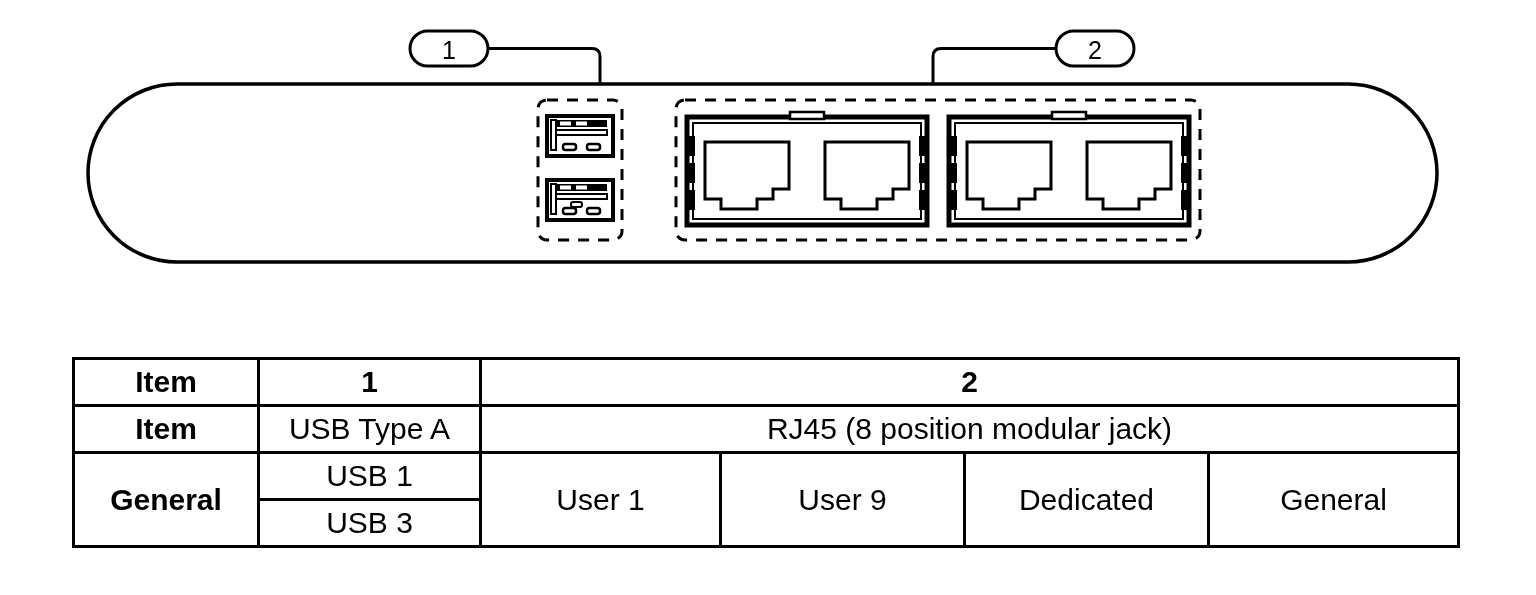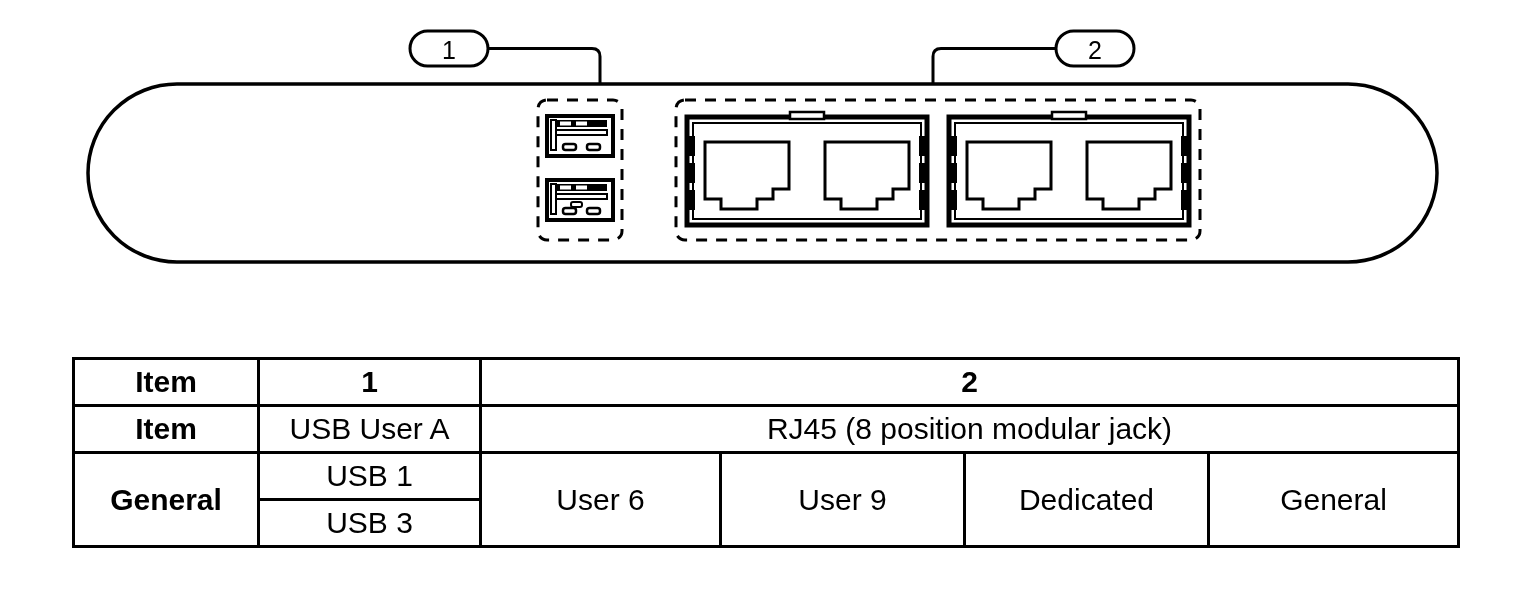--- a/index.html
+++ b/index.html
@@ -185,28 +185,28 @@
       <tbody>
 
         <tr>
           <td class="rowlabel">Item</td>
           <td class="bold-cell">1</td>
           <td class="bold-cell" colspan="4">2</td>
         </tr>
 
         <tr>
           <td class="rowlabel">Item</td>
-          <td>USB User A</td>
+          <td>USB Type A</td>
           <td colspan="4">RJ45 (8 position modular jack)</td>
         </tr>
 
         <tr>
           <td class="rowlabel" rowspan="2">General</td>
           <td class="sub-cell">USB 1</td>
-          <td rowspan="2">User 6</td>
+          <td rowspan="2">User 1</td>
           <td rowspan="2">User 9</td>
           <td rowspan="2">Dedicated</td>
           <td rowspan="2">General</td>
         </tr>
 
         <tr>
           <td class="sub-cell">USB 3</td>
         </tr>
       </tbody>
     </table>

